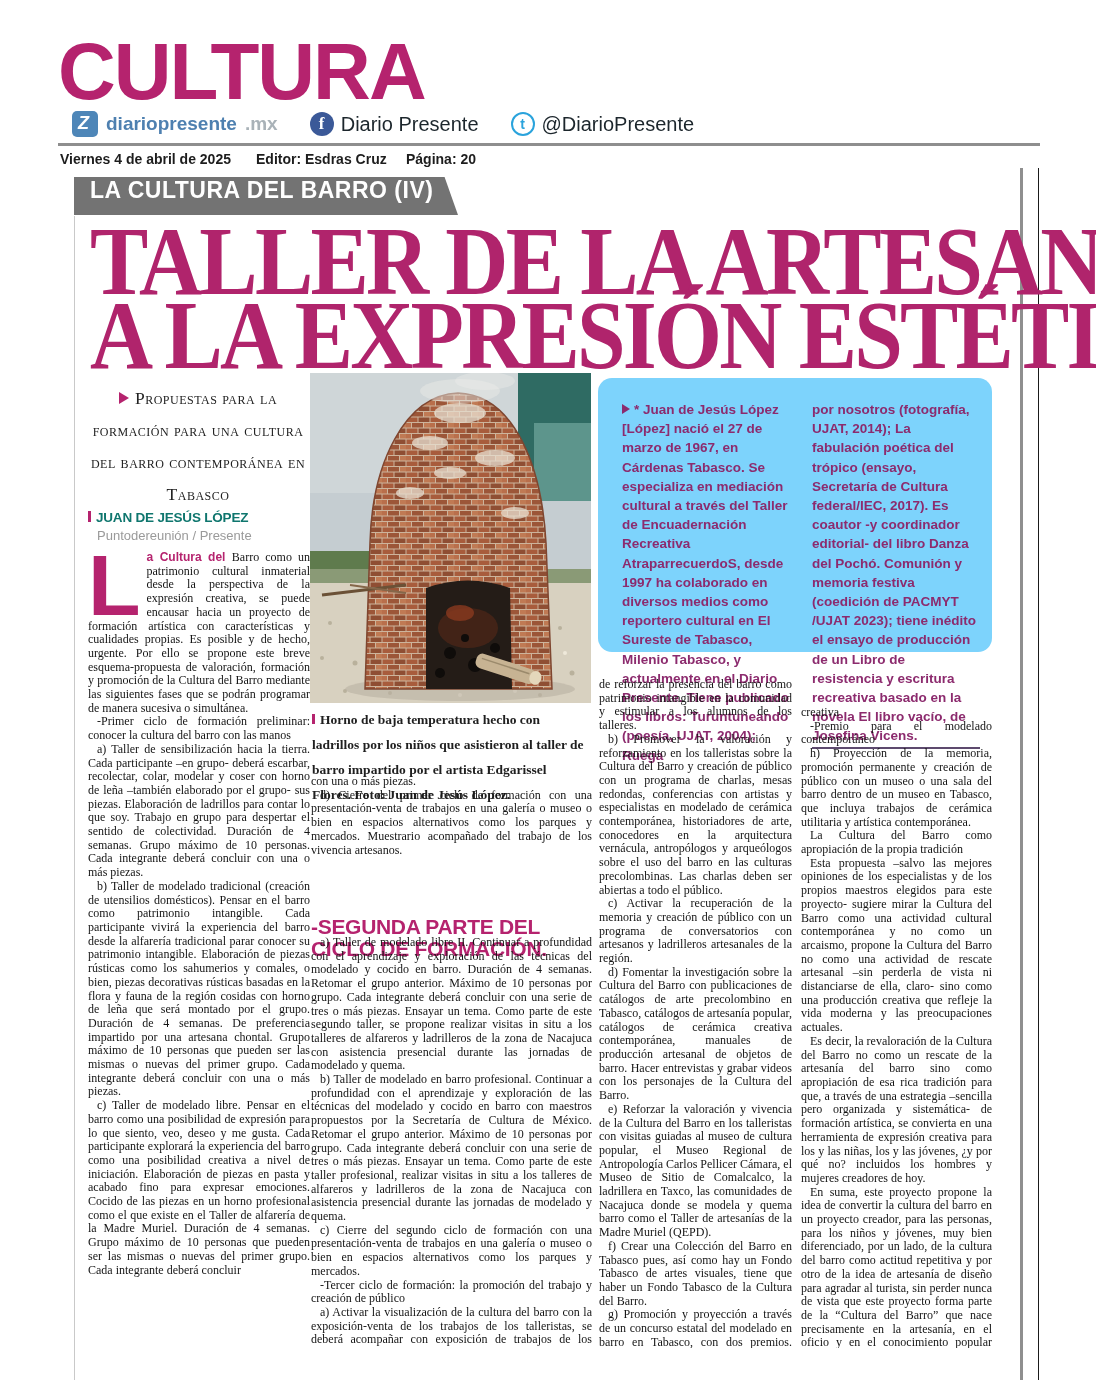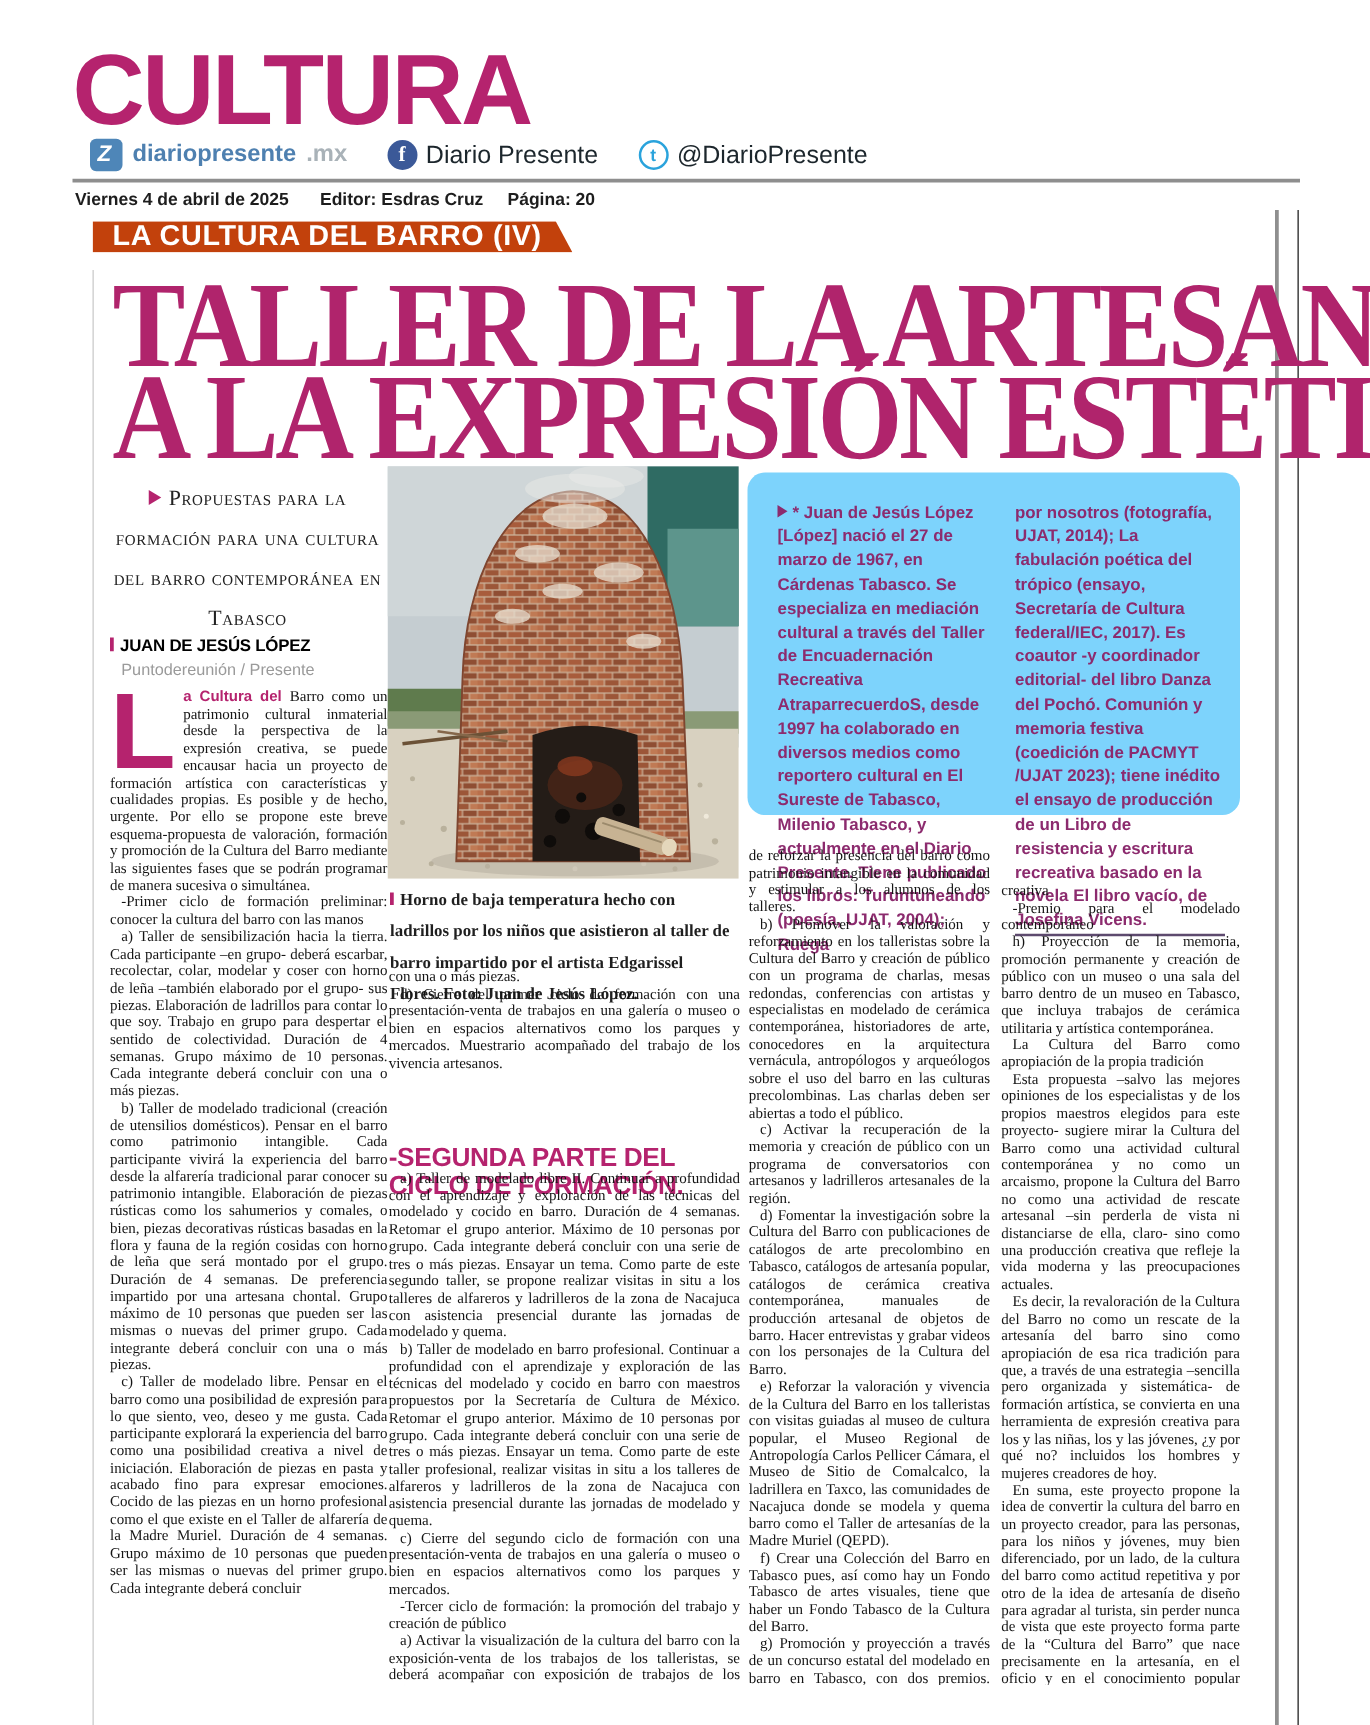--- a/index.html
+++ b/index.html
@@ -24,35 +24,35 @@
   .dateline{position:absolute;left:0;top:151px;width:1096px;height:18px;
         font-family:"Liberation Sans",sans-serif;font-size:14px;font-weight:bold;color:#1d1d1d;}
   .dl-date{position:absolute;left:60px;}
   .dl-editor{position:absolute;left:256px;}
   .dl-page{position:absolute;left:406px;}
   
   .v-rule-gray{position:absolute;left:1020px;top:168px;width:3px;height:1212px;background:#8f8f8f;}
   .v-rule-black{position:absolute;left:1038px;top:168px;width:1px;height:1212px;background:#1a1a1a;}
   .v-rule-left{position:absolute;left:74px;top:216px;width:1px;height:1164px;background:#c9c9c9;}
   
-  .kicker{position:absolute;left:74px;top:177px;width:384px;height:25px;background:#c2410c;
-        clip-path:polygon(0 0,96.5% 0,100% 100%,0 100%);display:flex;align-items:flex-end;}
+  .kicker{position:absolute;left:74px;top:177px;width:384px;height:38px;background:#737373;
+        clip-path:polygon(0 0,96.5% 0,100% 100%,0 100%);display:flex;align-items:flex-start;}
   .kicker span{color:#fff;font-family:"Liberation Sans",sans-serif;font-weight:bold;font-size:23px;
         letter-spacing:.5px;padding-left:16px;white-space:nowrap;}
   .headline{position:absolute;left:90px;top:222px;width:960px;color:#b0246c;}
   .headline .hl{display:block;font-family:"Liberation Serif",serif;font-weight:bold;font-size:94px;
         line-height:74px;letter-spacing:-3px;transform:scale(.93,1.04);transform-origin:left top;white-space:nowrap;}
   
   .standfirst{position:absolute;left:88px;top:382px;width:220px;font-variant:small-caps;
         font-size:17.5px;line-height:32px;letter-spacing:.5px;color:#222;text-align:center;}
   .arrow{display:inline-block;width:0;height:0;border-left:10px solid #b5236e;
         border-top:6px solid transparent;border-bottom:6px solid transparent;margin-right:6px;}
   .byline{position:absolute;left:88px;top:508px;width:220px;font-family:"Liberation Sans",sans-serif;}
   .by-bar{display:inline-block;width:3px;height:11px;background:#b5236e;margin-right:5px;}
-  .by-author{font-size:13.5px;font-weight:bold;color:#000000;letter-spacing:-.2px;}
+  .by-author{font-size:13.5px;font-weight:bold;color:#0f766e;letter-spacing:-.2px;}
   .by-agency{font-size:13px;color:#9a9a9a;margin-left:9px;margin-top:2px;}
   
   .bodycol{position:absolute;text-align:justify;font-size:12px;line-height:13.7px;color:#141414;}
   .bodycol p{margin:0;text-indent:9px;}
   .bodycol p.noindent,.bodycol > div.first-wrap{text-indent:0;}
   .col1{left:88px;top:551px;width:222px;height:788px;overflow:hidden;}
   .col2top{left:311px;top:775px;width:281px;}
   .col2top p:first-child{text-indent:0;}
   .col2bot{left:311px;top:936px;width:281px;height:412px;overflow:hidden;}
   .col3{left:599px;top:678px;width:193px;height:670px;overflow:hidden;}

